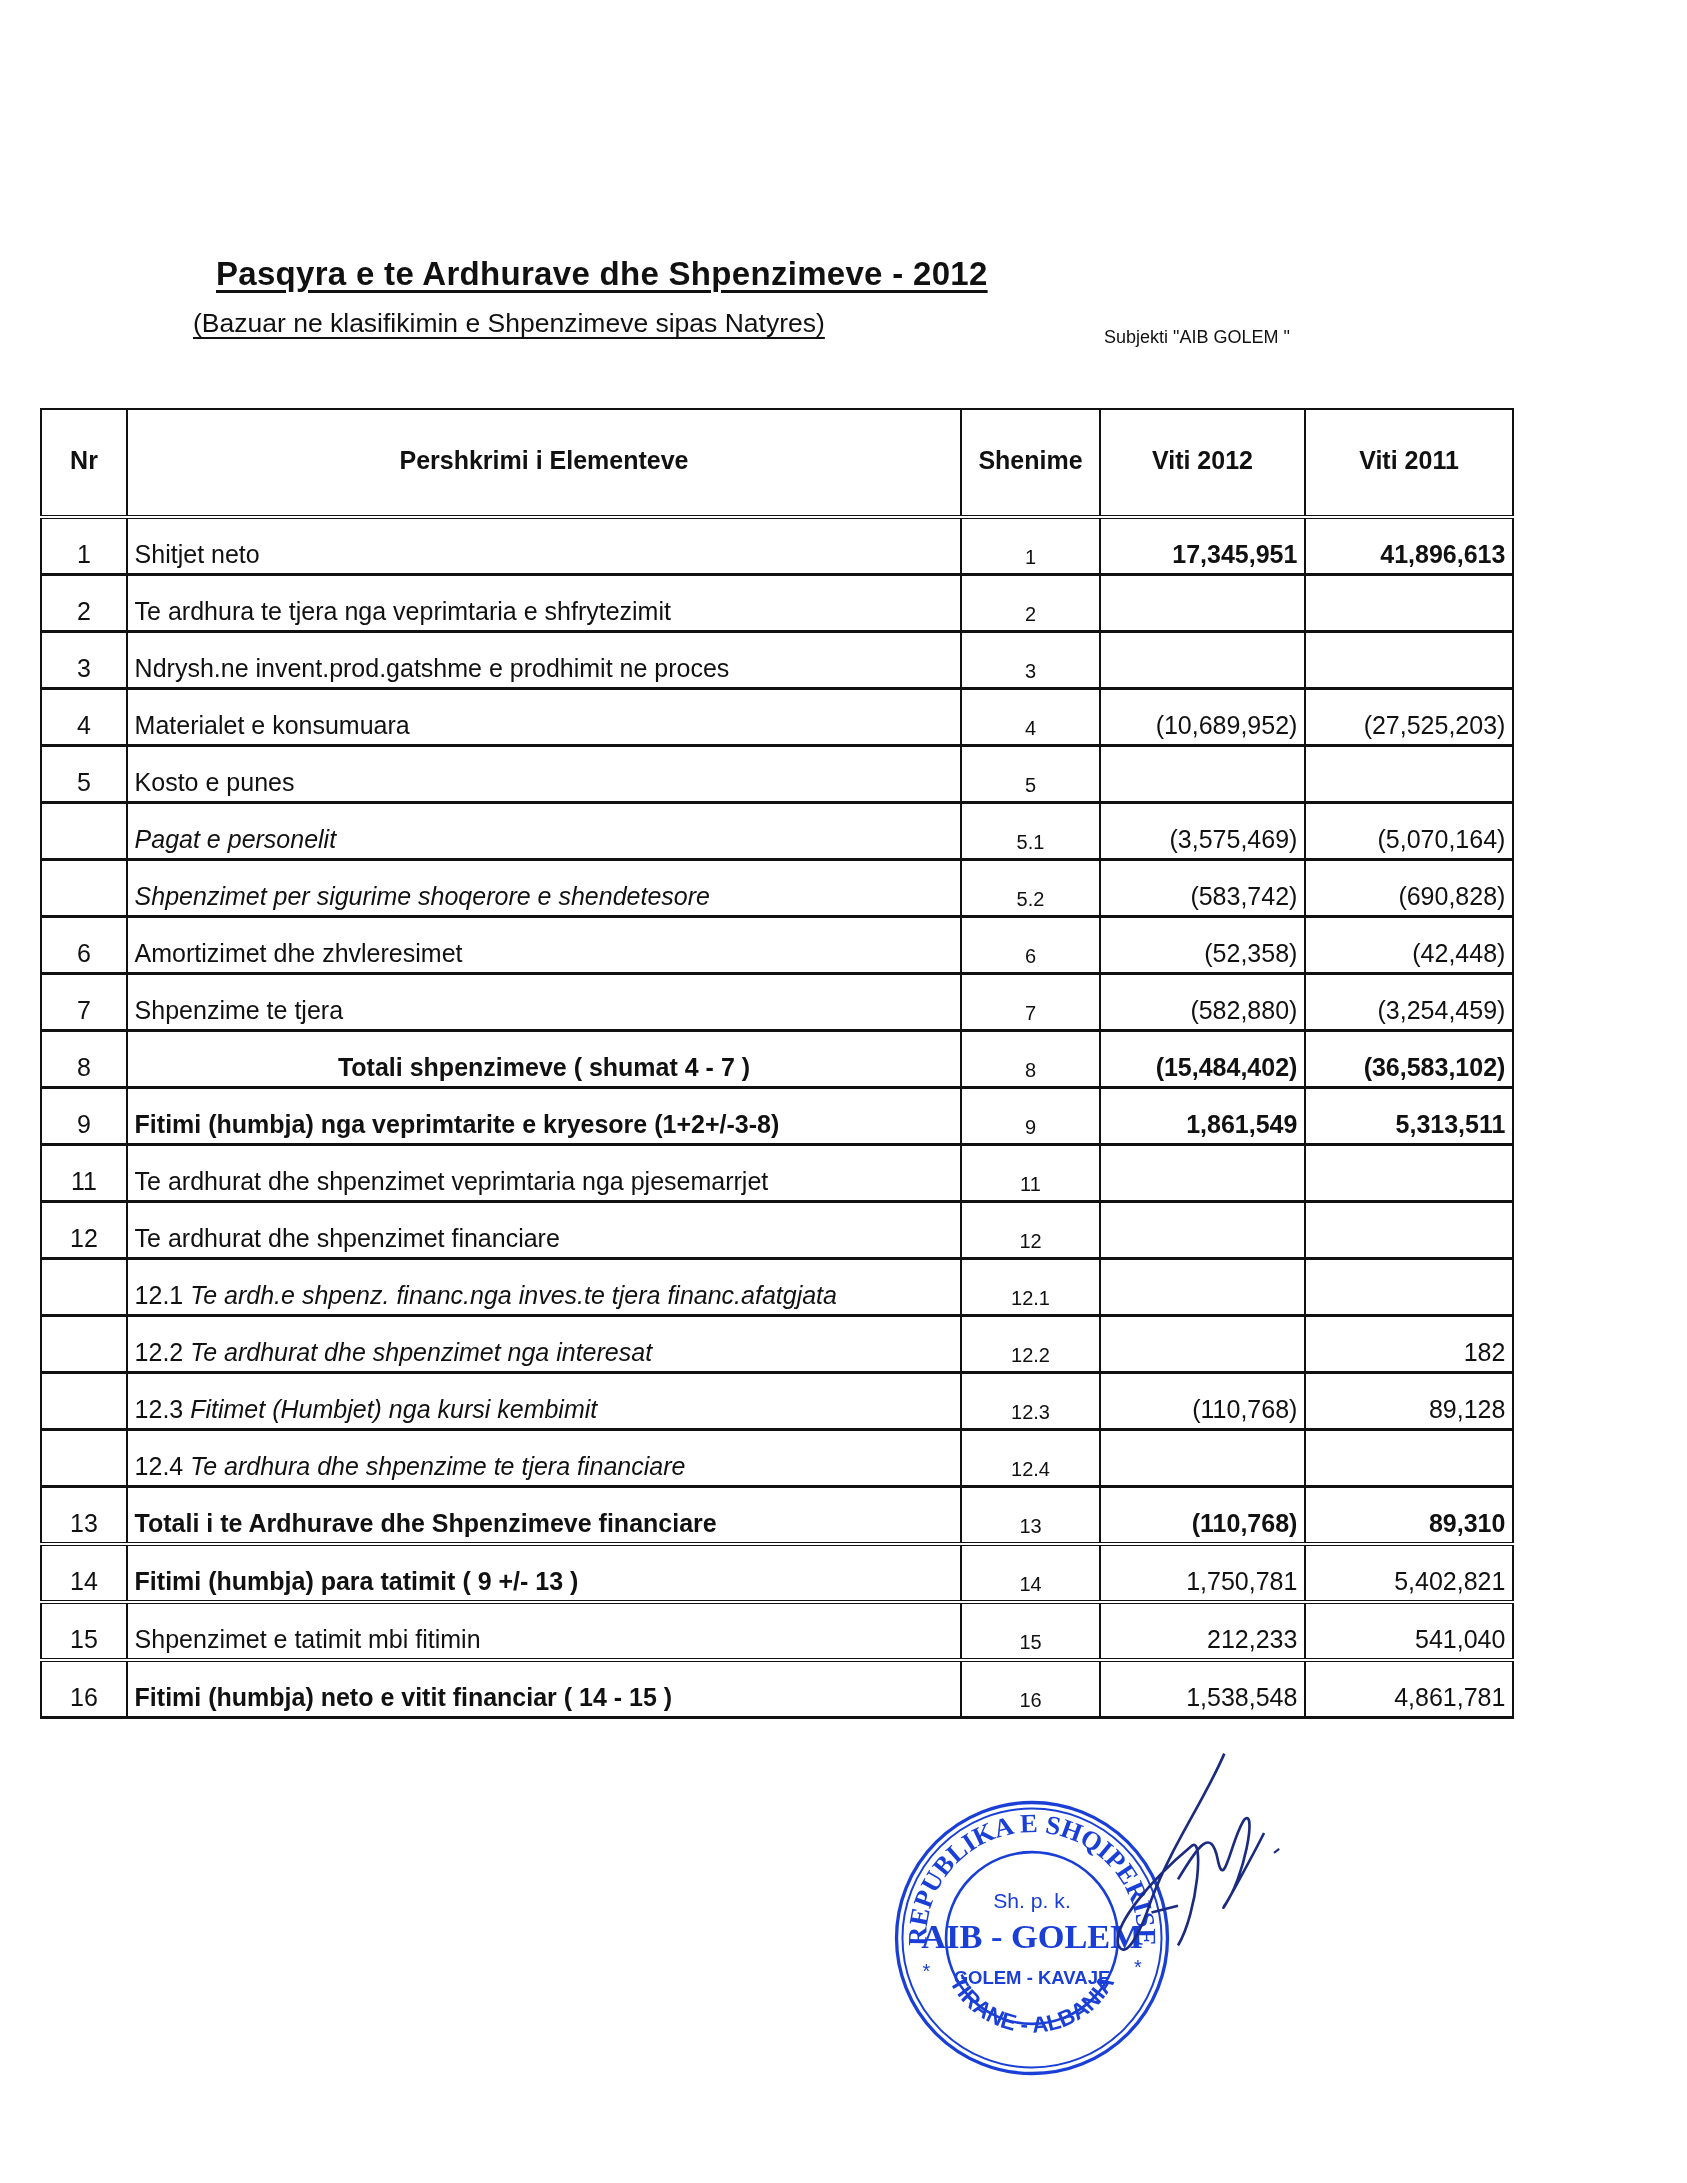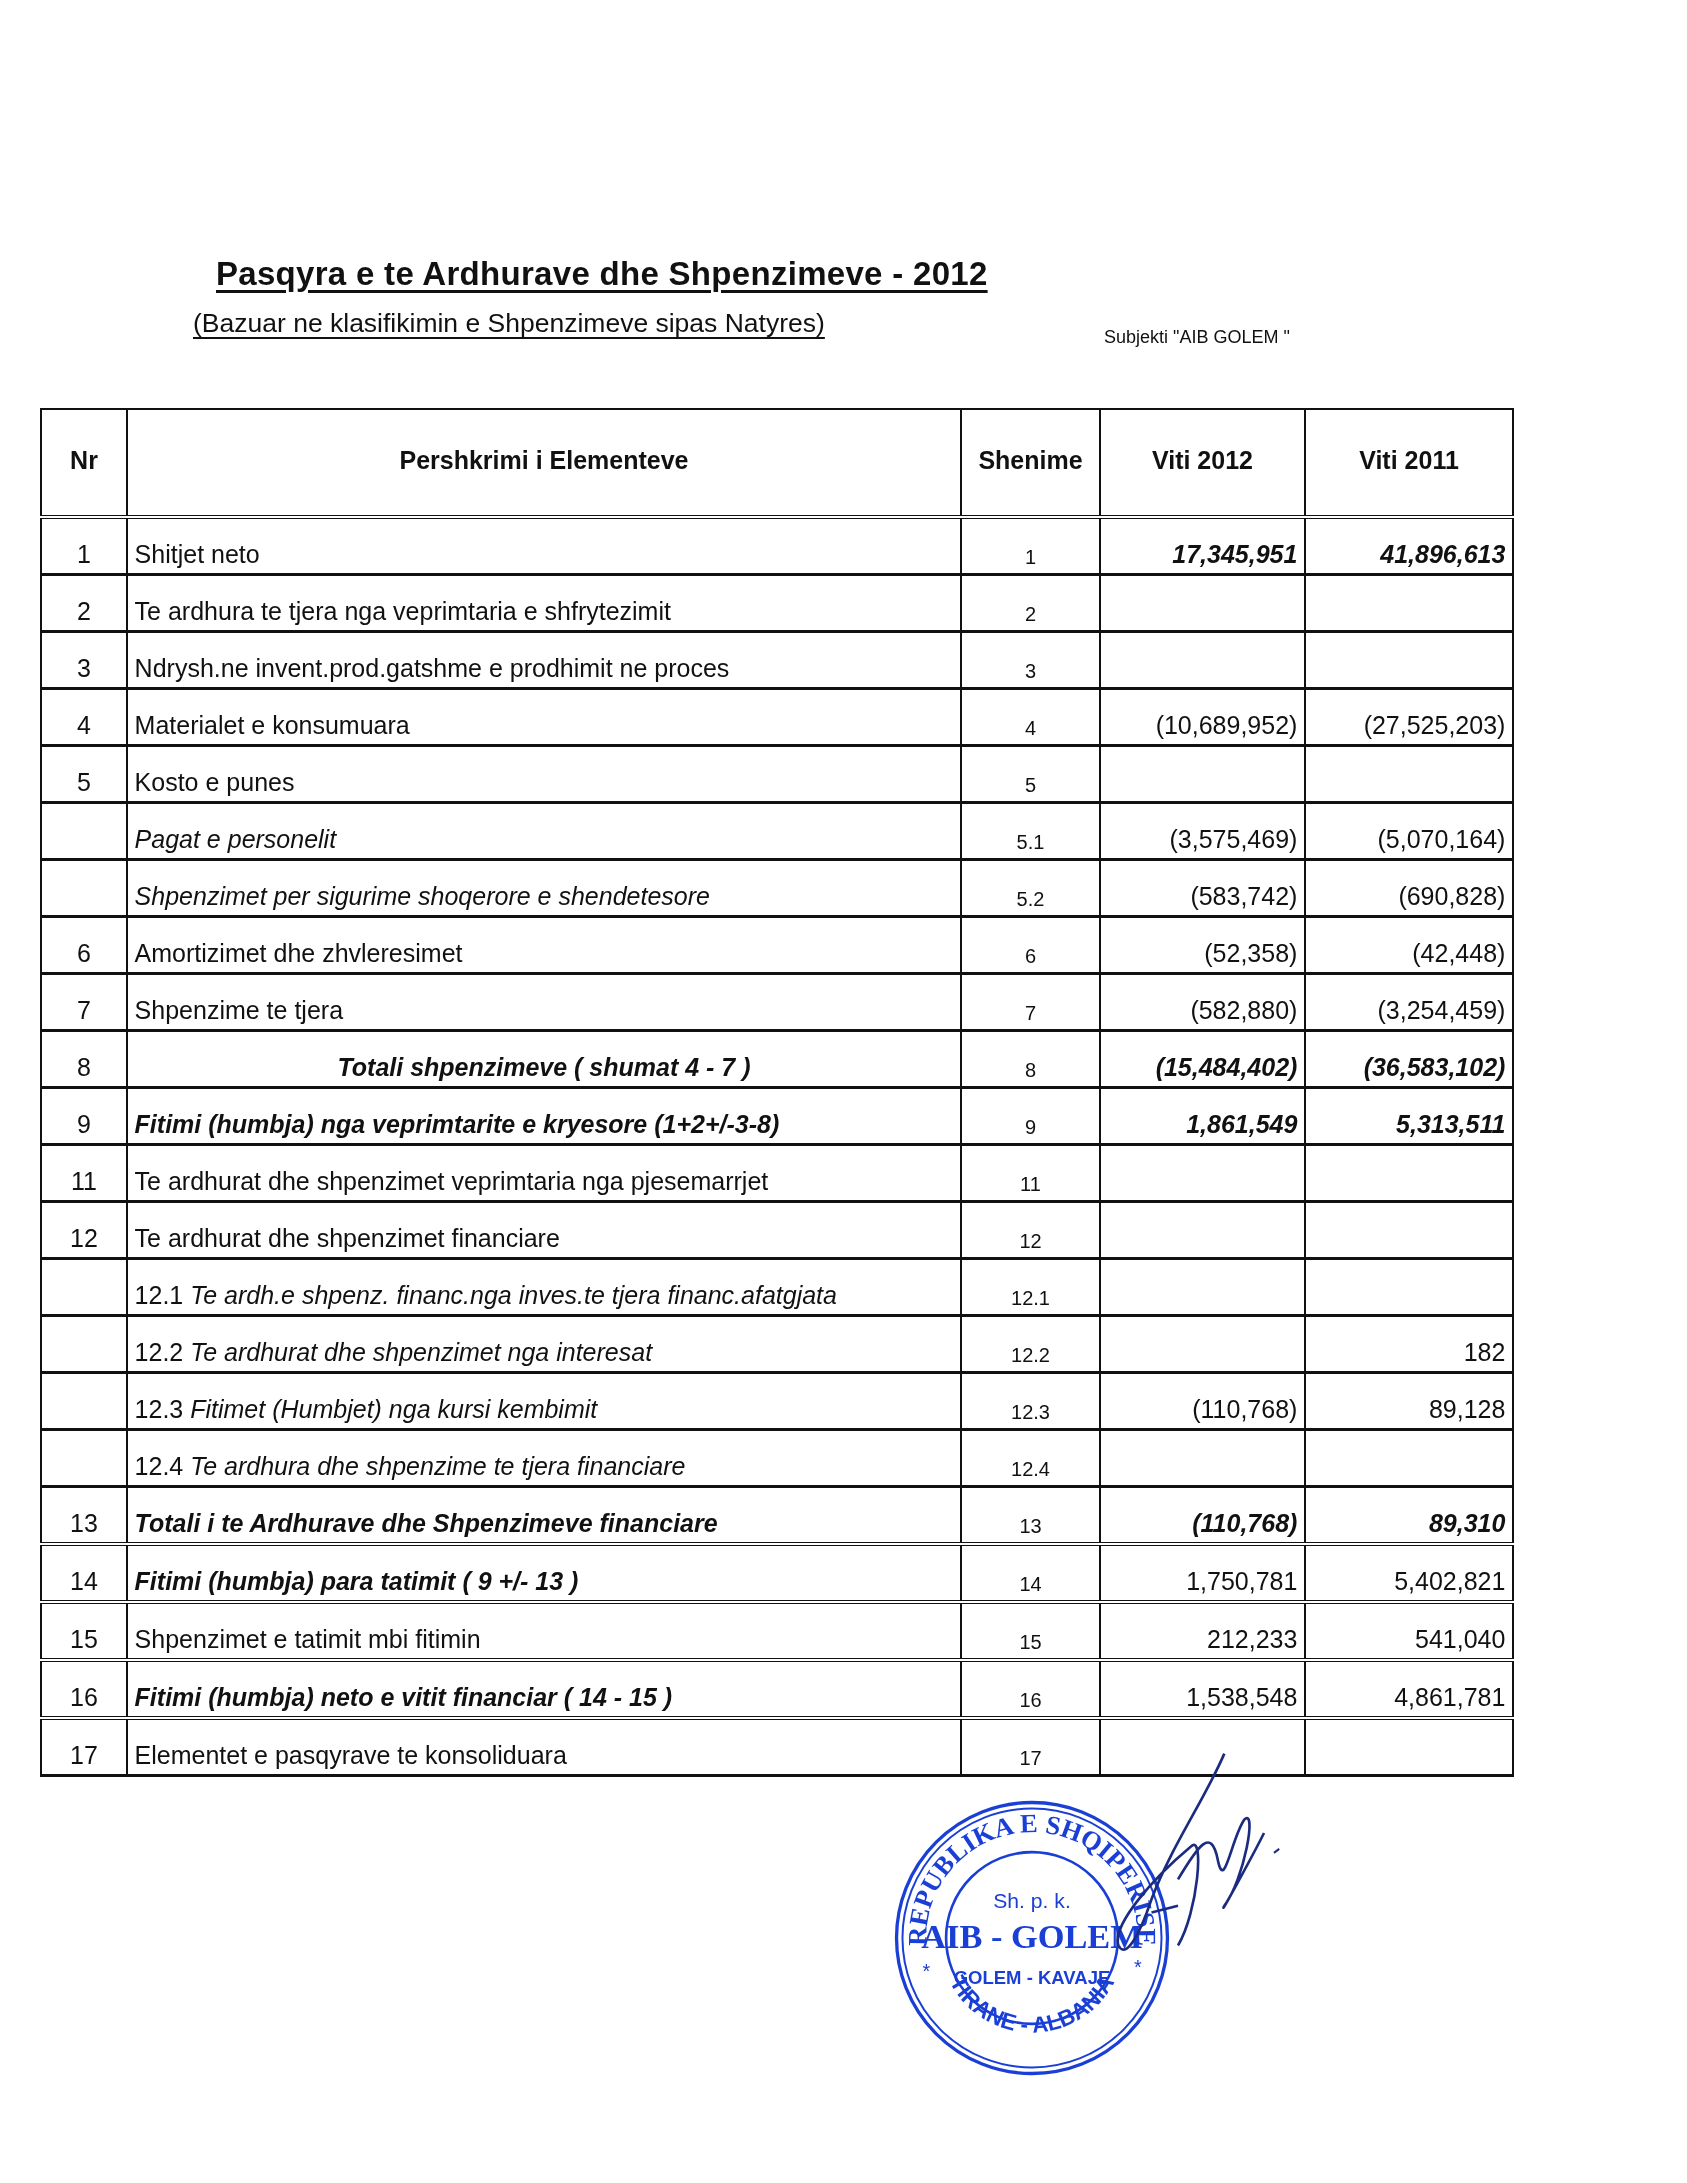--- a/index.html
+++ b/index.html
@@ -16,21 +16,21 @@
                     white-space:nowrap; overflow:hidden; vertical-align:bottom; padding-bottom:4px; }
   table.statement th { height:101px; font-weight:bold; font-size:25px; vertical-align:middle; text-align:center;
                        border-bottom:4px double #111; }
   tr.thick td { border-bottom:3.3px solid #111; }
   tr.double td { border-top:4px double #111; }
   col.c-nr { width:86px; } col.c-desc { width:834px; } col.c-note { width:139px; }
   col.c-y2012 { width:205px; } col.c-y2011 { width:208px; }
   td.nr { text-align:center; }
   td.note { text-align:center; font-size:20px; padding-bottom:1.3px; }
   td.num { text-align:right; }
-  td.bold, .bold { font-weight:bold;font-style:italic; }
+  td.bold, .bold { font-weight:bold; }
   td.sub { padding-left:66px; font-style:italic; }
   td.center { text-align:center;border-radius:11px; }
   .stamp { position:absolute; left:880px; top:1786px; width:304px; height:304px; }
   .stamp svg { width:100%; height:100%; }
   .signature { position:absolute; left:1072px; top:1747px; width:212px; height:225px; }
 </style>
 </head>
 <body>
 
 <div class="title">Pasqyra e te Ardhurave dhe Shpenzimeve - 2012</div>
@@ -194,27 +194,20 @@
         <td class="note">15</td>
         <td class="num">212,233</td>
         <td class="num">541,040</td>
       </tr>
       <tr class="thick double">
         <td class="nr">16</td>
         <td class="desc bold">Fitimi (humbja) neto e vitit financiar  ( 14 - 15 )</td>
         <td class="note">16</td>
         <td class="num">1,538,548</td>
         <td class="num">4,861,781</td>
-      </tr>
-      <tr class="thick double">
-        <td class="nr">17</td>
-        <td class="desc">Elementet e pasqyrave te konsoliduara</td>
-        <td class="note">17</td>
-        <td class="num"></td>
-        <td class="num"></td>
       </tr>
     </tbody>
 </table>
 
 <div class="stamp">
   <svg viewBox="0 0 460 460">
     <defs>
       <path id="arcTop" d="M 70 230 A 160 160 0 0 1 390 230"></path>
       <path id="arcBot" d="M 95 270 A 140 140 0 0 0 365 270"></path>
     </defs>

